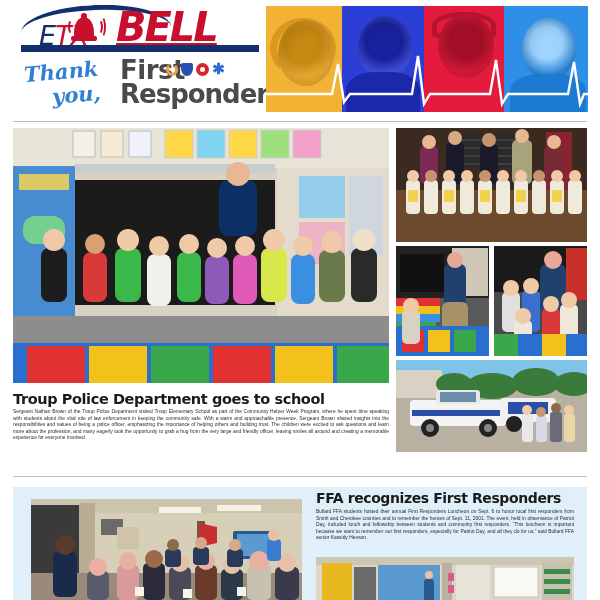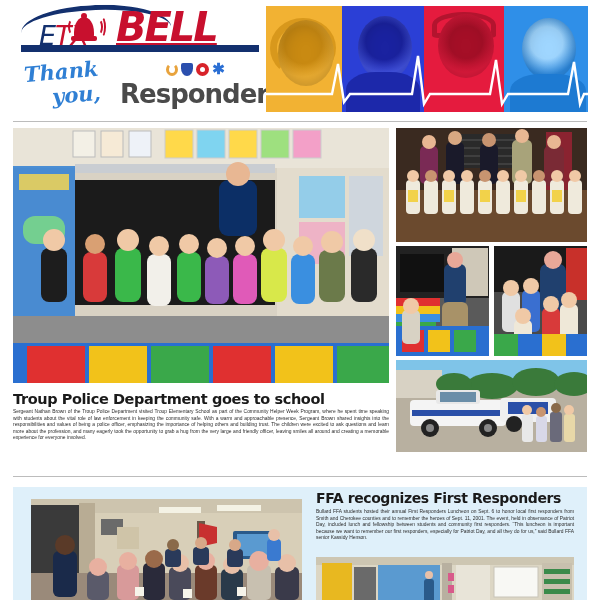--- a/index.html
+++ b/index.html
@@ -206,20 +206,21 @@
         <div class="ring r2"></div>
         <div class="ring l1"></div>
       </div>
       <div class="logo-bell-word">BELL</div>
       <div class="logo-bar"></div>
     </div>
 
     <div class="tyfr">
       <div class="ty-thank">Thank</div>
       <div class="ty-you">you,</div>
+      <div class="fr-first">First</div>
       <div class="fr-resp">Responders</div>
       <div class="fr-icons">
         <span class="fr-ic ic-steth"></span>
         <span class="fr-ic ic-shield"></span>
         <span class="fr-ic ic-fire"></span>
         <span class="fr-ic ic-star">✱</span>
       </div>
     </div>
 
     <div class="hero-strip">

